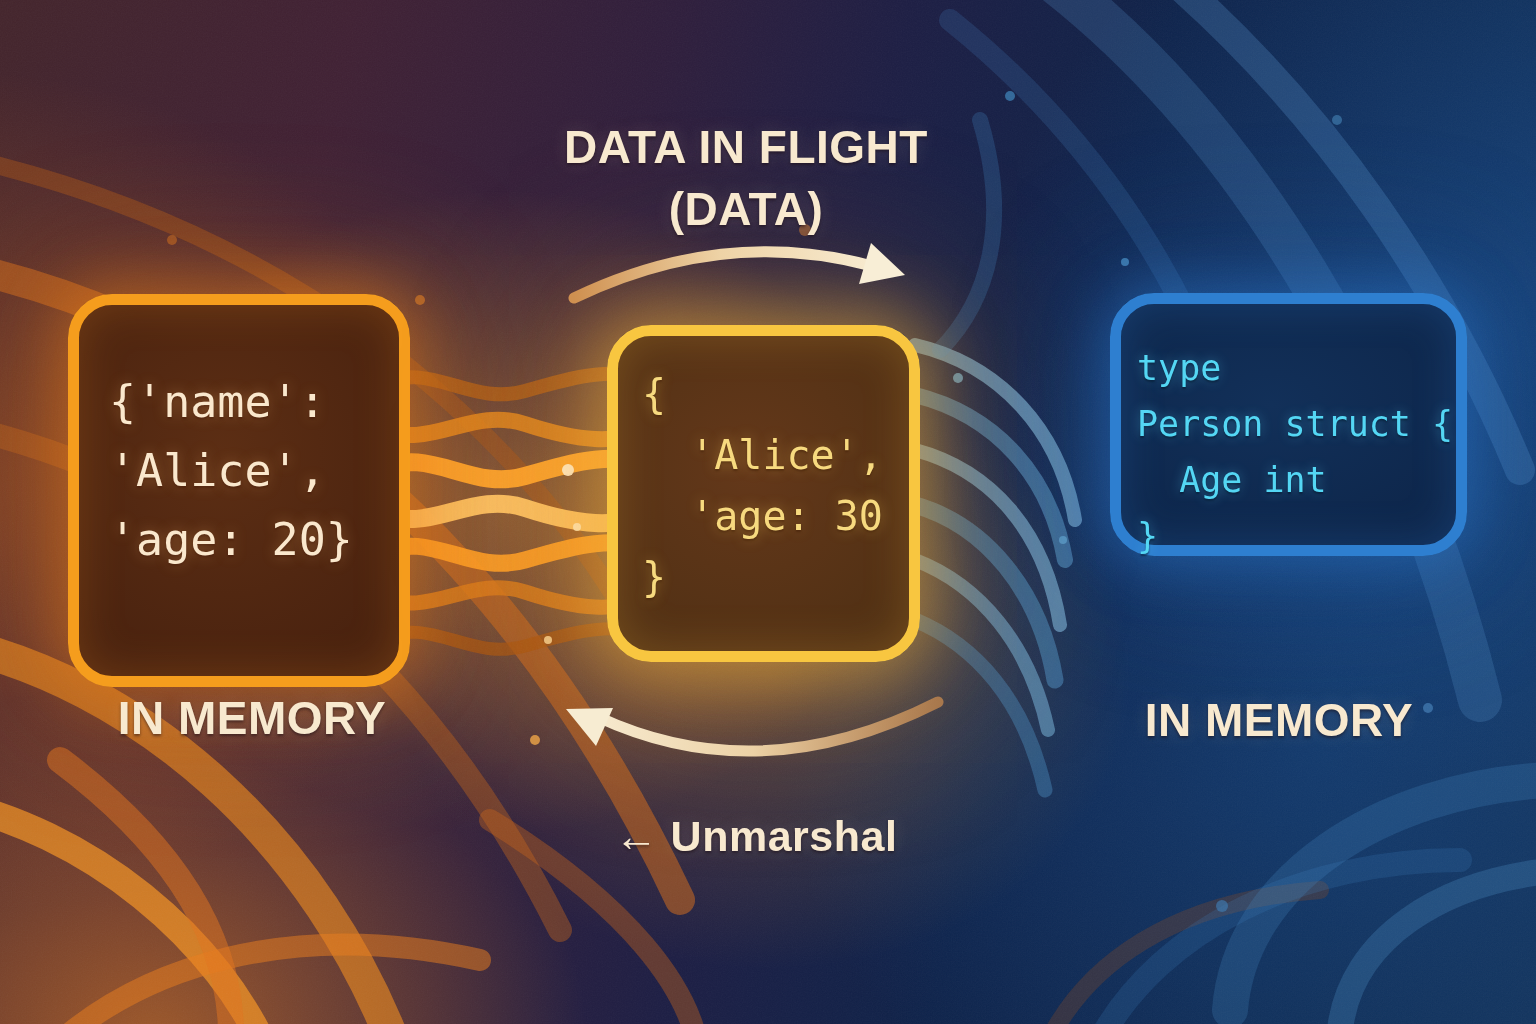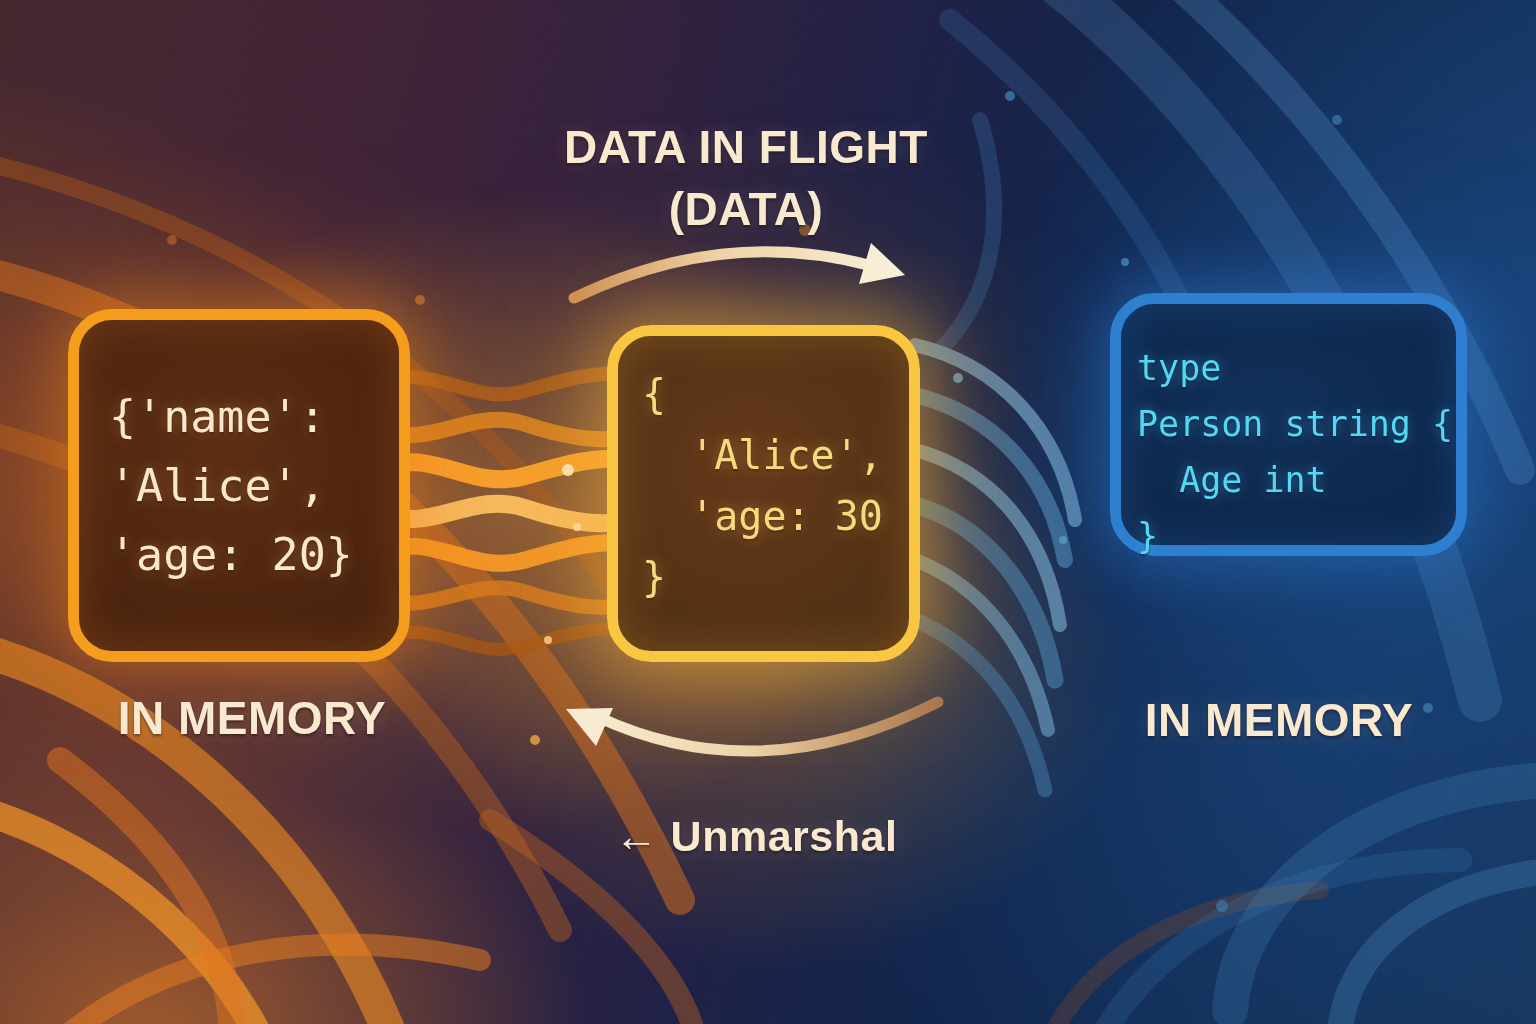--- a/index.html
+++ b/index.html
@@ -11,21 +11,21 @@
       radial-gradient(700px 600px at -2% 48%,  rgba(220,110,25,.38), transparent 70%),
       radial-gradient(560px 460px at 33% 50%,  rgba(255,170,45,.40), transparent 70%),
       radial-gradient(520px 420px at 50% 66%,  rgba(250,160,40,.28), transparent 70%),
       radial-gradient(820px 680px at 103% 30%, rgba(30,95,175,.42), transparent 72%),
       radial-gradient(760px 640px at 86% 72%,  rgba(28,95,175,.30), transparent 72%),
       linear-gradient(104deg,#44252c 0%,#402134 20%,#2f1e3c 38%,#1d1e44 51%,#0e2249 66%,#0f2b52 84%,#123158 100%);
   }
   .bg,.fg{position:absolute;left:0;top:0;width:1536px;height:1024px;display:block;}
   .code-box{position:absolute;border-radius:44px;box-sizing:border-box;}
   .box-python{
-    left:68px;top:309px;width:342px;height:353px;
+    left:68px;top:294px;width:342px;height:393px;
     border:11px solid #f59d1d;
     background:radial-gradient(130% 120% at 45% 40%, #5c2e14 0%, #49220f 55%, #3e1d10 100%);
     box-shadow:0 0 60px 12px rgba(240,130,25,.42), 0 0 140px 30px rgba(240,130,25,.22), inset 0 0 46px rgba(250,150,40,.22);
   }
   .box-json{
     left:607px;top:325px;width:313px;height:337px;
     border:11px solid #f8c640;
     background:radial-gradient(130% 120% at 45% 42%, #64381a 0%, #503014 55%, #452713 100%);
     box-shadow:0 0 70px 16px rgba(250,185,60,.48), 0 0 170px 40px rgba(245,150,30,.25), inset 0 0 46px rgba(255,190,70,.22);
   }
@@ -150,21 +150,21 @@
       <div class="ln">{</div>
       <div class="ln">  'Alice',</div>
       <div class="ln">  'age: 30</div>
       <div class="ln">}</div>
     </div>
   </div>
 
   <div class="code-box box-go">
     <div class="code code-go">
       <div class="ln">type</div>
-      <div class="ln">Person string {</div>
+      <div class="ln">Person struct {</div>
       <div class="ln">  Age int</div>
       <div class="ln">}</div>
     </div>
   </div>
 
   <svg class="fg" viewBox="0 0 1536 1024" aria-hidden="true">
     <defs>
       <linearGradient id="gradTop" gradientUnits="userSpaceOnUse" x1="574" y1="298" x2="905" y2="270">
         <stop offset="0" stop-color="#cf9050"></stop>
         <stop offset=".45" stop-color="#eed3a6"></stop>

